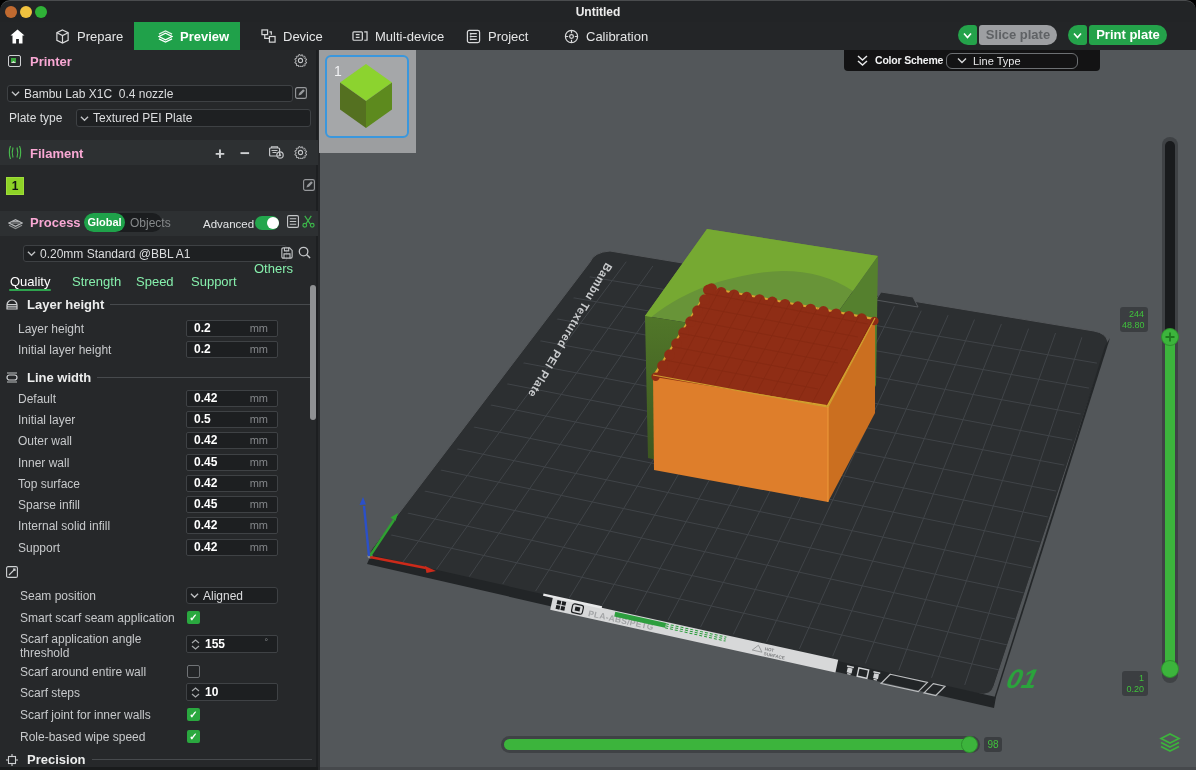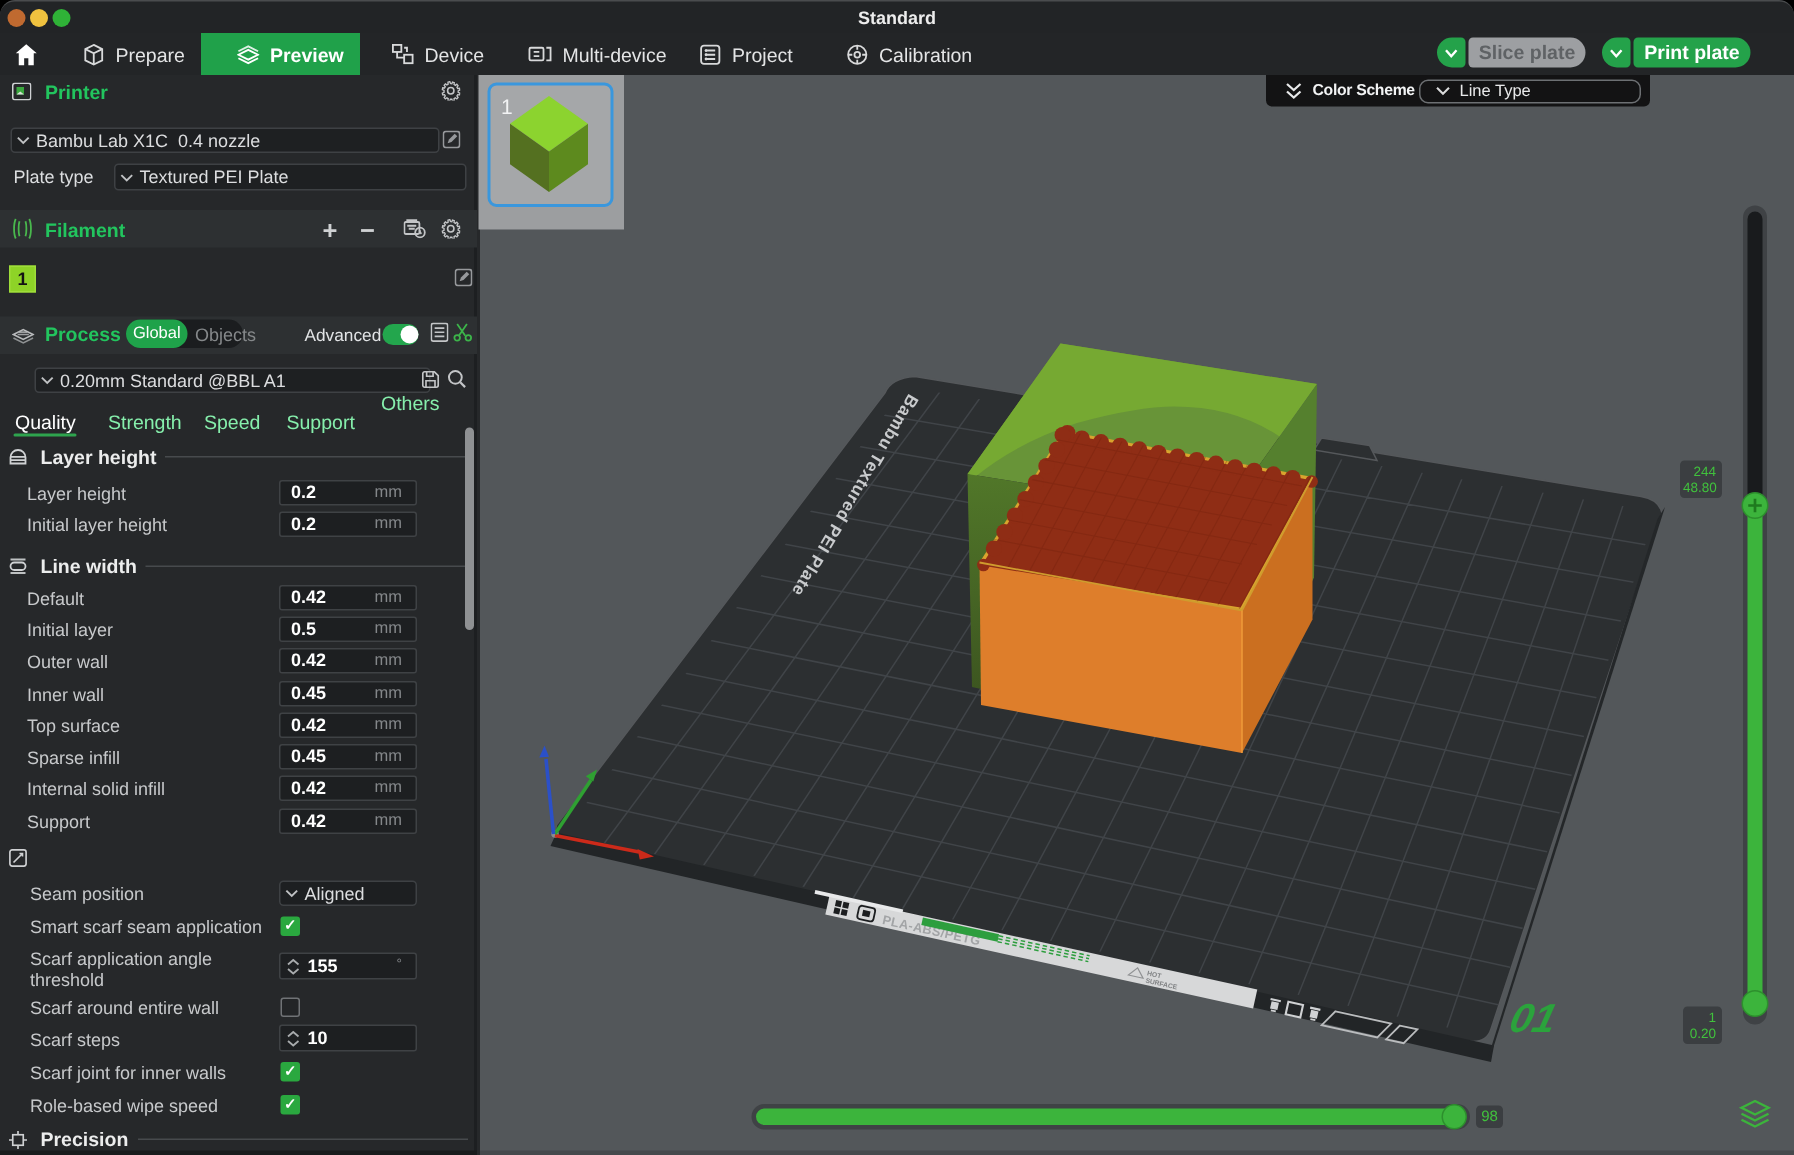--- a/index.html
+++ b/index.html
@@ -4,42 +4,42 @@
 html,body{width:1196px;height:770px;background:#000;overflow:hidden}
 body{font-family:"Liberation Sans",sans-serif;-webkit-font-smoothing:antialiased}
 #win{position:absolute;left:0;top:0;width:1196px;height:770px;border-radius:10px 10px 0 0;overflow:hidden;background:#26282a}
 #titlebar{position:absolute;left:0;top:0;width:1196px;height:22px;background:#222426;border-top:1px solid #4a4c4e;border-radius:10px 10px 0 0}
 .tl{position:absolute;top:5px;width:12px;height:12px;border-radius:50%}
 #title{position:absolute;top:0;left:0;width:1196px;text-align:center;line-height:23px;font-size:12px;font-weight:bold;color:#ededed}
 #tabbar{position:absolute;left:0;top:22px;width:1196px;height:28px;background:#232527}
 .tab{position:absolute;top:0;height:28px;display:flex;align-items:center;color:#e4e5e6;font-size:13px;gap:7px}
 #sidebar{position:absolute;left:0;top:50px;width:318px;height:720px;background:#26282a;border-right:2px solid #1d1f21}
 .hband{position:absolute;left:0;width:318px;height:25px;background:#2d3032}
-.stitle{font-size:13px;font-weight:bold;color:#22c55e}
+.stitle{font-size:13px;font-weight:bold;color:#f9a8d4}
 .combo{position:absolute;background:#1e2022;border:1px solid #3e4144;border-radius:3px;color:#dcdddf;font-size:12px;display:flex;align-items:center}
 .cvron{width:9px;height:9px;margin:0 4px 0 3px;flex:none}
 .lbl{position:absolute;font-size:12px;color:#c7c9cb}
 .vbox{position:absolute;left:186px;width:92px;height:17px;background:#1d1f21;border:1px solid #3f4245;border-radius:2px;color:#fff;font-size:12px;font-weight:bold;line-height:15px;padding-left:7px}
 .vbox .unit{position:absolute;right:9px;top:0;font-weight:normal;color:#84878a;font-size:11px}
 .ghead{position:absolute;display:flex;align-items:center;gap:6px;left:6px}
 .ghead .t{font-size:13px;font-weight:bold;color:#eceded}
 .ghead .rule{height:1px;background:#474a4d;flex:none}
 .cb{position:absolute;left:187px;width:13px;height:13px;border-radius:2px}
 .cb.on{background:#2aa83f;color:#fff;font-size:10px;font-weight:bold;text-align:center;line-height:13px}
 .cb.off{background:#232527;border:1px solid #707376}
 .tabtxt{position:absolute;font-size:13px;color:#86efac}
 #viewport{position:absolute;left:320px;top:50px;width:876px;height:720px;background:#53575a}
 .badge{position:absolute;background:#3b3e41;border-radius:3px;color:#41c13d;text-align:right;font-size:9px;line-height:11px;padding:2px 4px 1px 2px}
 </style></head><body>
 <div id="win">
 <div id="titlebar">
 <div class="tl" style="left:5px;background:#c06a30"></div>
 <div class="tl" style="left:20px;background:#f0c23f"></div>
 <div class="tl" style="left:35px;background:#2fb237"></div>
-<div id="title">Standard</div>
+<div id="title">Untitled</div>
 </div>
 <div id="tabbar">
 <svg style="position:absolute;left:10px;top:7px" width="15" height="15" viewBox="0 0 15 15">
         <path d="M7.5 0.5L0.5 6.5h2v8h3.6v-4.6h2.8v4.6h3.6v-8h2z" fill="#fff"></path>
       </svg>
 <div class="tab" style="left:55px"><svg width="15" height="15" viewBox="0 0 16 16">
           <path d="M8 1l6 3v8l-6 3-6-3V4z" fill="none" stroke="#d8d9da" stroke-width="1.3"></path>
           <path d="M2 4l6 3 6-3M8 7v8" fill="none" stroke="#d8d9da" stroke-width="1.3"></path>
         </svg>Prepare</div>
 <div style="position:absolute;left:134px;top:0;width:106px;height:28px;background:#20a14a"></div>
@@ -143,21 +143,21 @@
 <div class="hband" style="top:161px"></div>
 <svg style="position:absolute;left:8px;top:166px" width="15" height="14" viewBox="0 0 16 15">
         <g fill="none" stroke="#b8babc" stroke-width="1.2">
           <path d="M1 7.5L8 4l7 3.5L8 11z"></path>
           <path d="M1 10l7 3.5 7-3.5" opacity=".7"></path>
           <path d="M5 5.8h6M4 7.5h8" opacity=".8"></path>
         </g>
       </svg>
 <div class="stitle" style="position:absolute;left:30px;top:165px">Process</div>
 <div style="position:absolute;left:84px;top:163px;width:78px;height:19px;background:#1b1d1f;border-radius:10px"></div>
-<div style="position:absolute;left:84px;top:163px;width:41px;height:19px;background:#1fa24a;border-radius:10px;color:#fff;font-size:11px;font-weight:normal;text-align:center;line-height:19px">Global</div>
+<div style="position:absolute;left:84px;top:163px;width:41px;height:19px;background:#1fa24a;border-radius:10px;color:#fff;font-size:11px;font-weight:bold;text-align:center;line-height:19px">Global</div>
 <div style="position:absolute;left:130px;top:166px;font-size:12px;color:#85888a">Objects</div>
 <div style="position:absolute;left:203px;top:168px;font-size:11.5px;color:#e2e4e6">Advanced</div>
 <div style="position:absolute;left:255px;top:166px;width:24px;height:14px;background:#23a64d;border-radius:7px"></div>
 <div style="position:absolute;left:267px;top:167px;width:12px;height:12px;background:#fff;border-radius:50%"></div>
 <svg style="position:absolute;left:287px;top:165px" width="12" height="13" viewBox="0 0 13 14">
         <g fill="none" stroke="#c3c5c7" stroke-width="1.2">
           <rect x=".6" y=".6" width="11.8" height="12.8" rx="1.5"></rect>
           <path d="M3 4h7M3 7h7M3 10h7"></path>
         </g>
       </svg>
@@ -390,21 +390,21 @@
 <path d="M54 19.5L28 38V65L54 46.5Z" fill="#5d8a1e"></path>
 </svg>
 <div style="position:absolute;left:15px;top:13px;font-size:14px;color:#f2f3f4">1</div>
 </div>
 
 <div style="position:absolute;left:524px;top:0;width:256px;height:21px;background:rgba(10,10,10,.88);border-radius:0 0 4px 4px">
 <svg style="position:absolute;left:12px;top:4px" width="13" height="13" viewBox="0 0 13 13">
           <path d="M2 2l4.5 4L11 2M2 7l4.5 4L11 7" fill="none" stroke="#e8e9ea" stroke-width="1.5"></path>
         </svg>
 <div style="position:absolute;left:31px;top:4px;font-size:10.5px;font-weight:bold;color:#f2f3f4;letter-spacing:-.2px">Color Scheme</div>
-<div style="position:absolute;left:102px;top:2.5px;width:148px;height:16px;border:1px solid #6d7073;border-radius:6px;display:flex;align-items:center">
+<div style="position:absolute;left:102px;top:2.5px;width:132px;height:16px;border:1px solid #6d7073;border-radius:6px;display:flex;align-items:center">
 <svg style="margin:0 6px 0 10px" width="10" height="8" viewBox="0 0 10 8">
             <path d="M1 1.5l4 4 4-4" fill="none" stroke="#d8d9da" stroke-width="1.4"></path>
           </svg>
 <span style="font-size:11px;color:#e8e9ea">Line Type</span>
         </div>
 </div>
 
 <div style="position:absolute;left:842px;top:87px;width:16px;height:546px;background:#3f4245;border-radius:8px"></div>
 <div style="position:absolute;left:845px;top:91px;width:10px;height:196px;background:#191b1d;border-radius:5px"></div>
 <div style="position:absolute;left:845px;top:287px;width:10px;height:332px;background:#3cb43c"></div>

